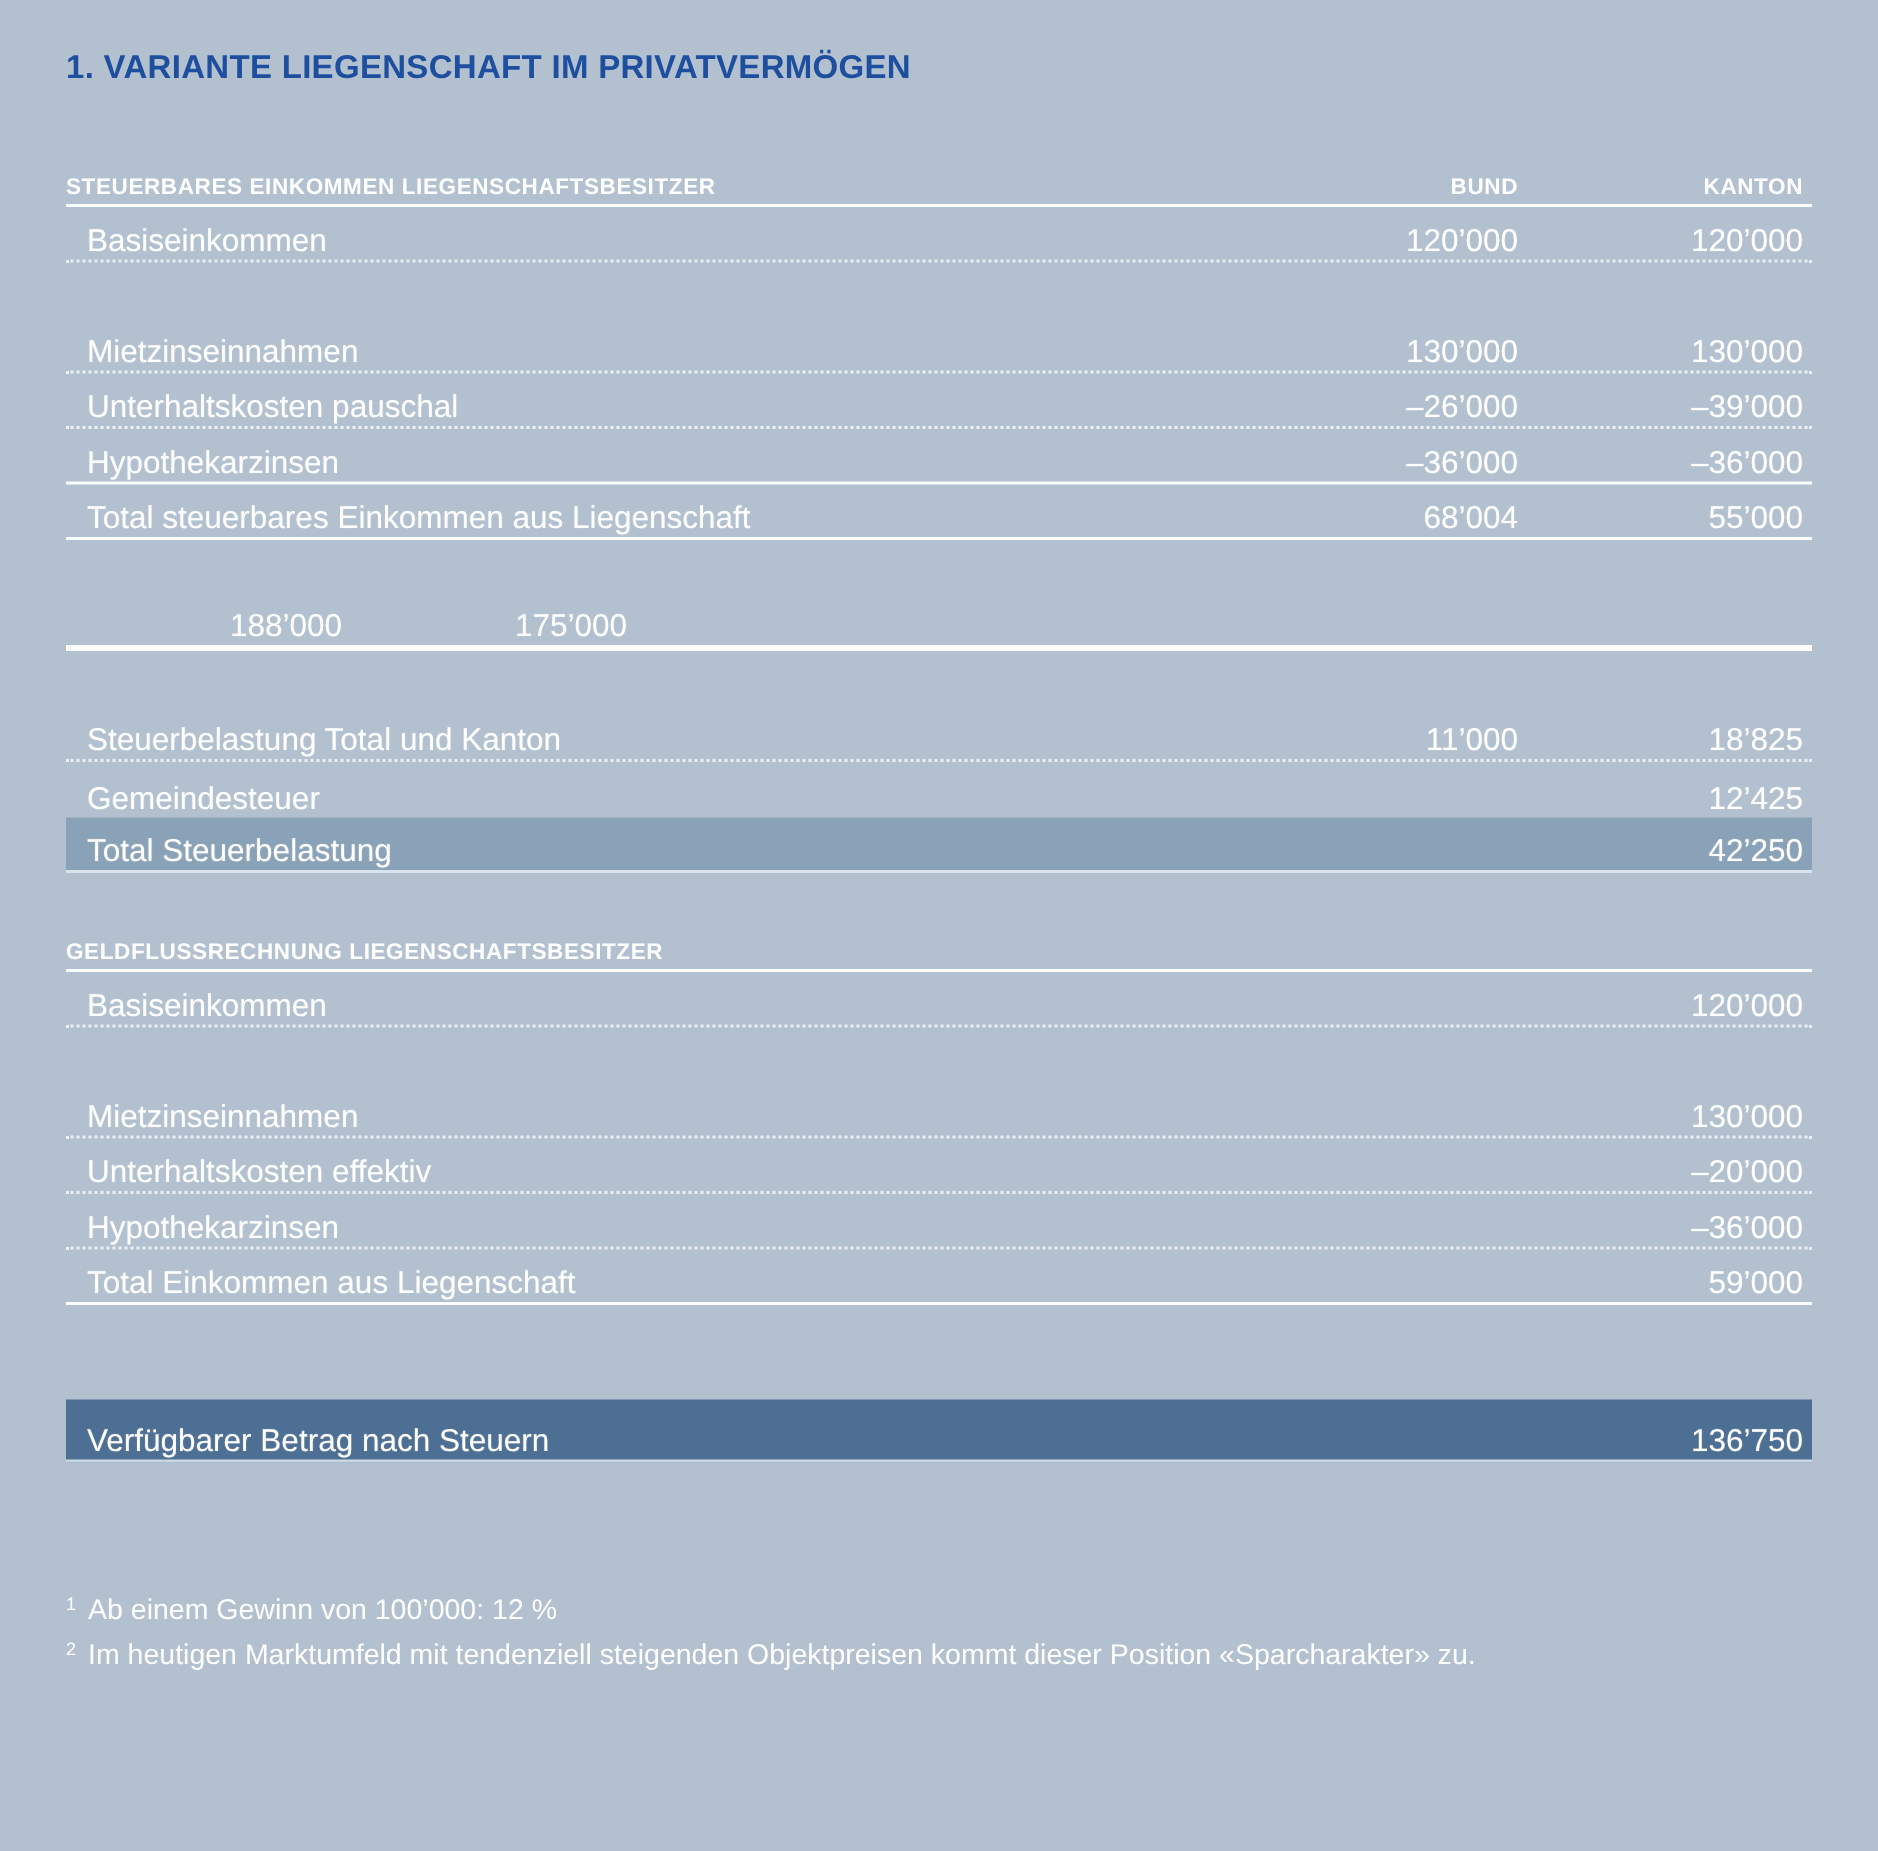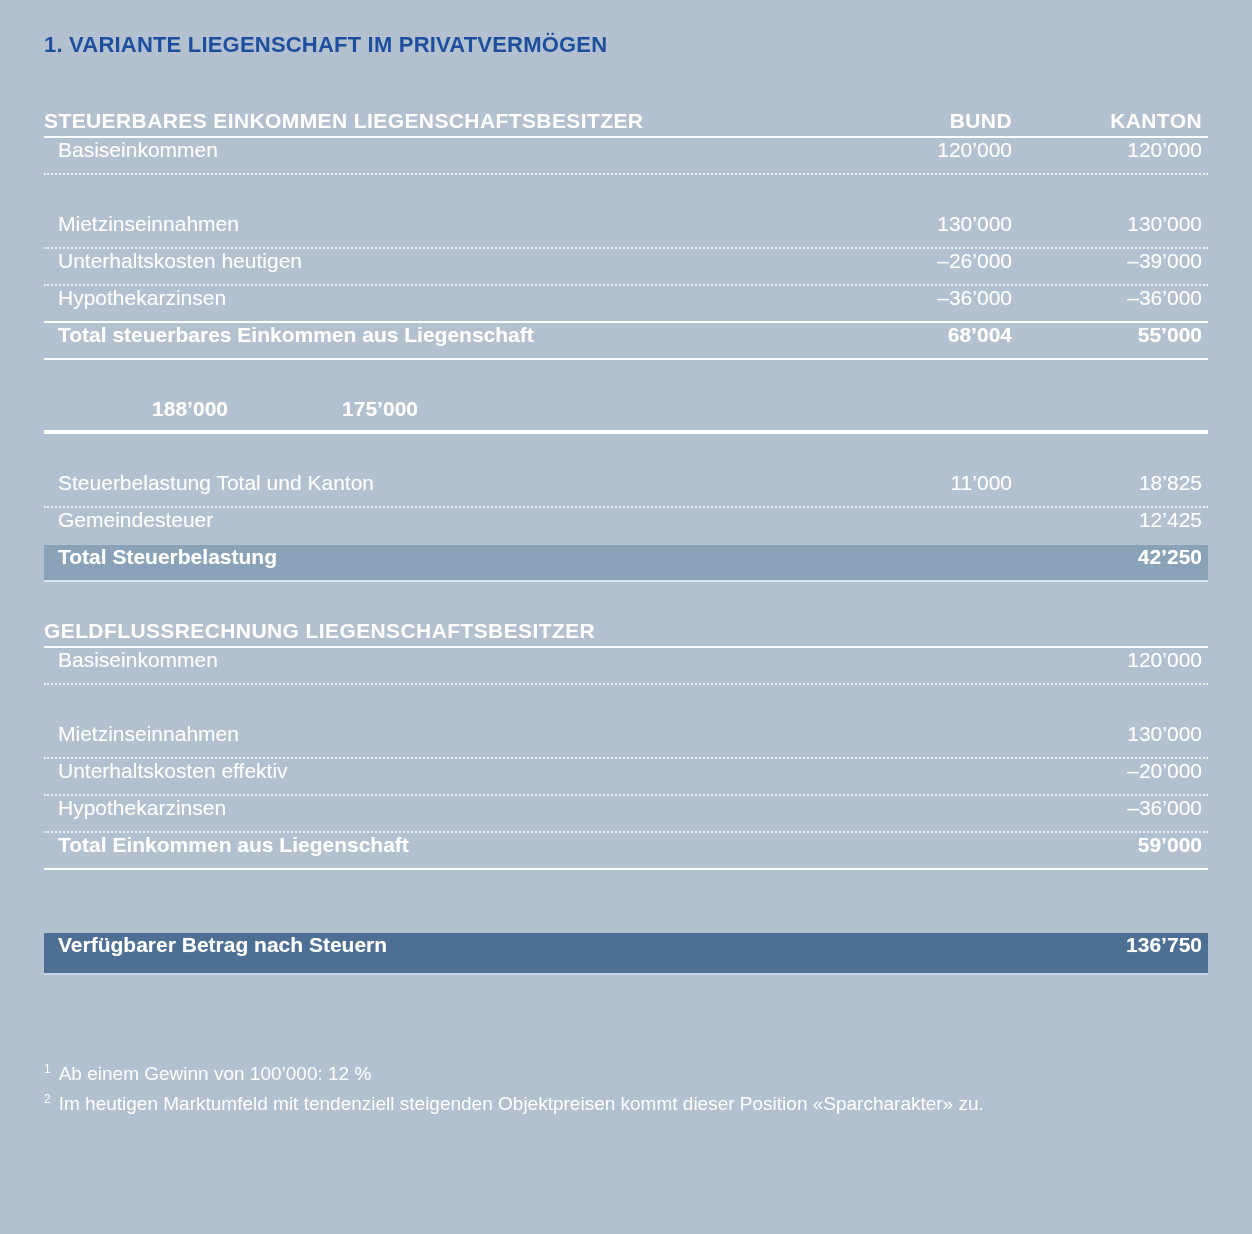--- a/index.html
+++ b/index.html
@@ -29,37 +29,37 @@
     margin-bottom:48px;
   }
   
   .thead{
     display:flex;
     align-items:flex-end;
     height:30px;
     padding-bottom:3px;
     border-bottom:2px solid rgba(255,255,255,.95);
     font-weight:700;
-    font-size:21px;
+    font-size:15px;
     letter-spacing:.4px;
   }
   .thead .label{flex:1;}
   
   .row{
     display:flex;
-    align-items:flex-start;
+    align-items:flex-end;
     height:37px;
     font-size:21px;
     font-weight:400;
     text-shadow:0 0 1px rgba(255,255,255,.35);
   }
   .cell.label{flex:1;padding-left:14px;white-space:nowrap;}
   .thead .cell.label{padding-left:0;}
   .cell.num{width:190px;text-align:right;padding-right:6px;white-space:nowrap;}
-  .row.bold{font-weight:700;}
+  .row.bold{font-weight:400;}
   .row.div-dotted{border-bottom:2px dotted rgba(255,255,255,.75);}
   .row.div-solid{border-bottom:2px solid rgba(255,255,255,.95);}
   .row.div-thick{border-bottom:4px solid #ffffff;}
   .row.band-medium{
     background:var(--band-medium);
     border-bottom:2px solid rgba(230,238,245,.85);
   }
   .row.band-dark{
     background:var(--band-dark);
     height:42px;
@@ -109,21 +109,21 @@
           <span class="cell label"><span></span><sup class="label-sup"></sup></span>
           <span class="cell num"></span>
           <span class="cell num"></span>
         </div>
         <div class="row div-dotted">
           <span class="cell label"><span>Mietzinseinnahmen</span><sup class="label-sup"></sup></span>
           <span class="cell num">130’000</span>
           <span class="cell num">130’000</span>
         </div>
         <div class="row div-dotted">
-          <span class="cell label"><span>Unterhaltskosten heutigen</span><sup class="label-sup"></sup></span>
+          <span class="cell label"><span>Unterhaltskosten pauschal</span><sup class="label-sup"></sup></span>
           <span class="cell num">–26’000</span>
           <span class="cell num">–39’000</span>
         </div>
         <div class="row div-solid">
           <span class="cell label"><span>Hypothekarzinsen</span><sup class="label-sup"></sup></span>
           <span class="cell num">–36’000</span>
           <span class="cell num">–36’000</span>
         </div>
         <div class="row bold div-solid">
           <span class="cell label"><span>Total steuerbares Einkommen aus Liegenschaft</span><sup class="label-sup"></sup></span>

